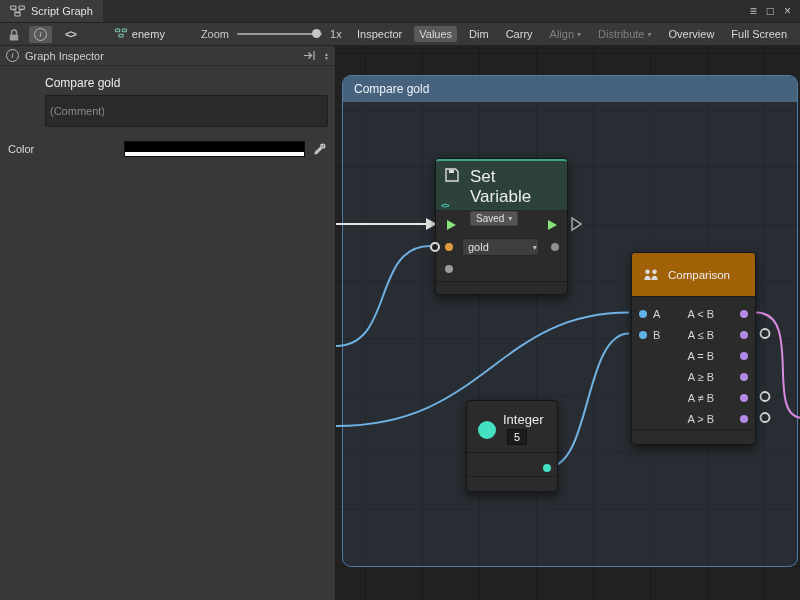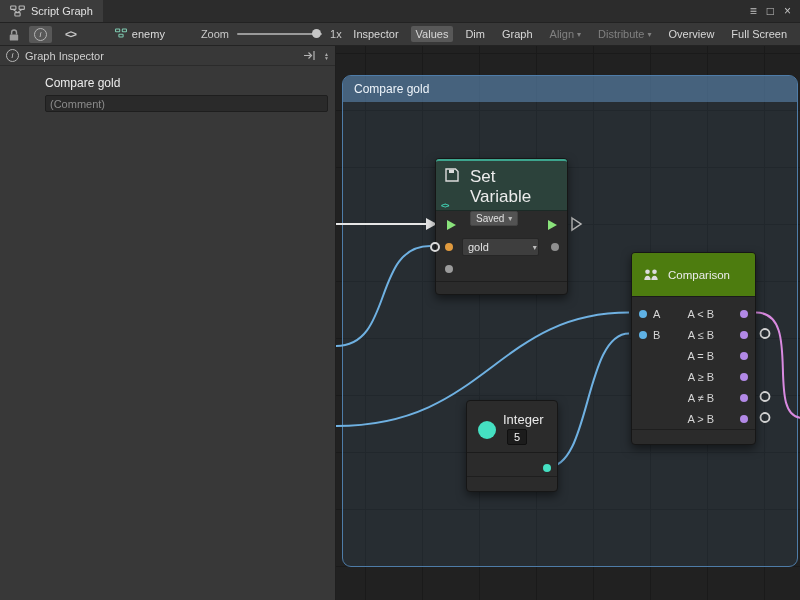--- a/index.html
+++ b/index.html
@@ -30,21 +30,21 @@
   
   .main{flex:1;display:flex;min-height:0;}
 
   
   .inspector{width:335px;flex:none;background:#383838;border-right:1px solid #1f1f1f;display:flex;flex-direction:column;}
   .insp-header{height:19px;flex:none;display:flex;align-items:center;gap:6px;padding:0 6px;border-bottom:1px solid #2b2b2b;font-size:11px;color:#cfcfcf;}
   .insp-header .grow{flex:1;}
   .spinner{display:flex;flex-direction:column;line-height:4px;font-size:5px;color:#aaa;margin-left:2px;}
   .insp-body{padding-top:10px;}
   .graph-title{margin:0 0 5px 45px;font-size:12px;color:#ececec;}
-  .comment-input{display:block;margin-left:45px;width:283px;height:17px;background:#2a2a2a;border:1px solid #1e1e1e;border-radius:2px;color:#9a9a9a;font-size:11px;padding:0 4px;box-sizing:border-box;font-family:inherit;}
+  .comment-input{display:block;margin-left:45px;width:283px;height:32px;background:#2a2a2a;border:1px solid #1e1e1e;border-radius:2px;color:#9a9a9a;font-size:11px;padding:0 4px;box-sizing:border-box;font-family:inherit;}
   .comment-input::placeholder{color:#8b8b8b;}
   .color-row{display:flex;align-items:center;margin-top:14px;padding:0 8px;}
   .color-label{width:117px;font-size:11px;color:#dcdcdc;}
   .swatch{width:182px;height:16px;border:1px solid #0e0e0e;background:#000;position:relative;box-sizing:border-box;}
   .alpha-bar{position:absolute;left:0;right:0;bottom:0;height:4px;background:#fff;border-top:1px solid #000;}
   .eyedropper{margin-left:7px;}
 
   
   .graph{flex:1;position:relative;overflow:hidden;background-color:#212121;
     background-image:linear-gradient(to right,#1a1a1a 1px,transparent 1px),
@@ -83,21 +83,21 @@
     border-radius:2px;display:flex;align-items:center;justify-content:space-between;padding:0 5px;box-sizing:border-box;
     font-size:11px;color:#e2e2e2;gap:44px;}
   #sv-dropdown .caret{font-size:8px;color:#bdbdbd;}
   #sv-dot-out{right:8px;top:84px;background:#8f8f8f;}
   #sv-dot-value{left:9px;top:106px;background:#9c9c9c;}
   #sv-footer{top:122px;}
 
   
   #node-comparison{left:295px;top:206px;width:125px;height:193px;}
   .cmp-header{height:44px;box-sizing:border-box;border-bottom:1px solid #1b1b1b;display:flex;align-items:center;gap:9px;
-    padding:0 11px;background:#4d7c0f;border-radius:3px 3px 0 0;color:#ececec;font-size:11.5px;}
+    padding:0 11px;background:#a16207;border-radius:3px 3px 0 0;color:#ececec;font-size:11.5px;}
   .cmp-rows{position:absolute;top:50px;left:0;right:0;}
   .cmp-row{height:21px;position:relative;display:flex;align-items:center;}
   .cmp-in-dot{left:7px;top:6.5px;background:#5fb2e5;}
   .cmp-in-label{margin-left:21px;color:#d6d6d6;}
   .cmp-out-label{margin-left:auto;margin-right:41px;color:#d6d6d6;}
   .cmp-out-dot{right:7px;top:6.5px;background:#b289e6;}
   #cmp-footer{top:176px;}
 
   
   #node-integer{left:130px;top:354px;width:92px;height:92px;}
@@ -165,21 +165,21 @@
       <span class="zoom-track">
         <span class="zoom-knob"></span>
       </span>
       <span>1x</span>
     </span>
 
     <span class="tb-right">
       <span class="tb-btn">Inspector</span>
       <span class="tb-btn pressed">Values</span>
       <span class="tb-btn">Dim</span>
-      <span class="tb-btn">Graph</span>
+      <span class="tb-btn">Carry</span>
       <span class="tb-btn dim">
         <span>Align</span>
         <span style="font-size:8px;">▾</span>
       </span>
       <span class="tb-btn dim">
         <span>Distribute</span>
         <span style="font-size:8px;">▾</span>
       </span>
       <span class="tb-btn">Overview</span>
       <span class="tb-btn">Full Screen</span>
@@ -199,20 +199,30 @@
           </g>
         </svg>
         <span class="spinner">
             <span>▲</span>
             <span>▼</span>
           </span>
       </div>
       <div class="insp-body">
         <div class="graph-title">Compare gold</div>
         <input class="comment-input" type="text" placeholder="(Comment)" style="">
+        <div class="color-row">
+          <span class="color-label">Color</span>
+          <span class="swatch">
+            <span class="alpha-bar"></span>
+          </span>
+          <svg class="eyedropper" width="15" height="15" viewBox="0 0 16 16">
+            <path d="M2.5 13.5 L3.2 10.5 L9.5 4.2 L11.8 6.5 L5.5 12.8 Z" fill="#c4c4c4"></path>
+            <path d="M9 2.5 L13.5 7 M10.5 2.8 a1.6 1.6 0 0 1 2.7 2.7" stroke="#c4c4c4" stroke-width="1.6" fill="none"></path>
+          </svg>
+        </div>
       </div>
     </div>
 
     <div class="graph">
 
       <div class="group">
         <div class="group-header">Compare gold</div>
       </div>
 
       <svg class="wires" width="465" height="556" viewBox="0 0 465 556">

